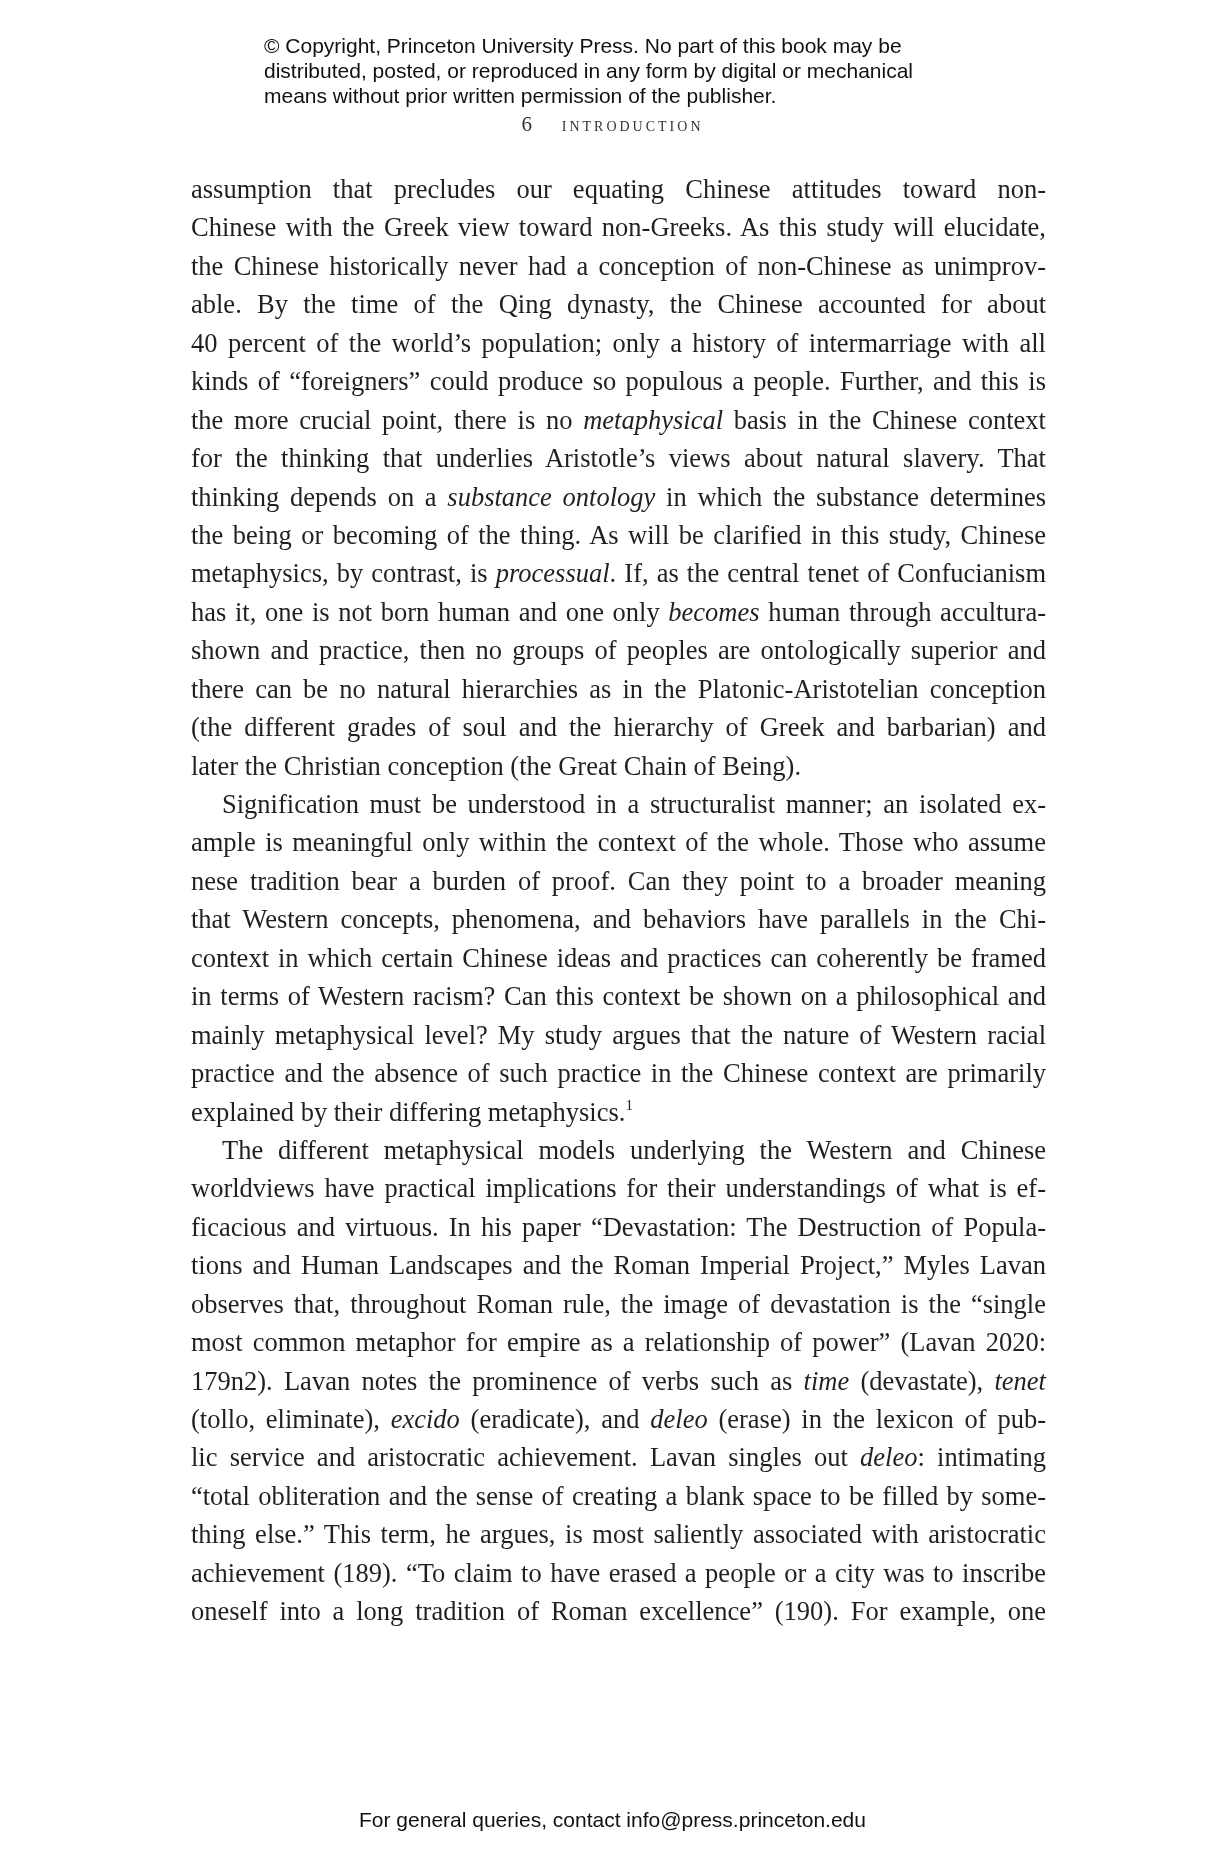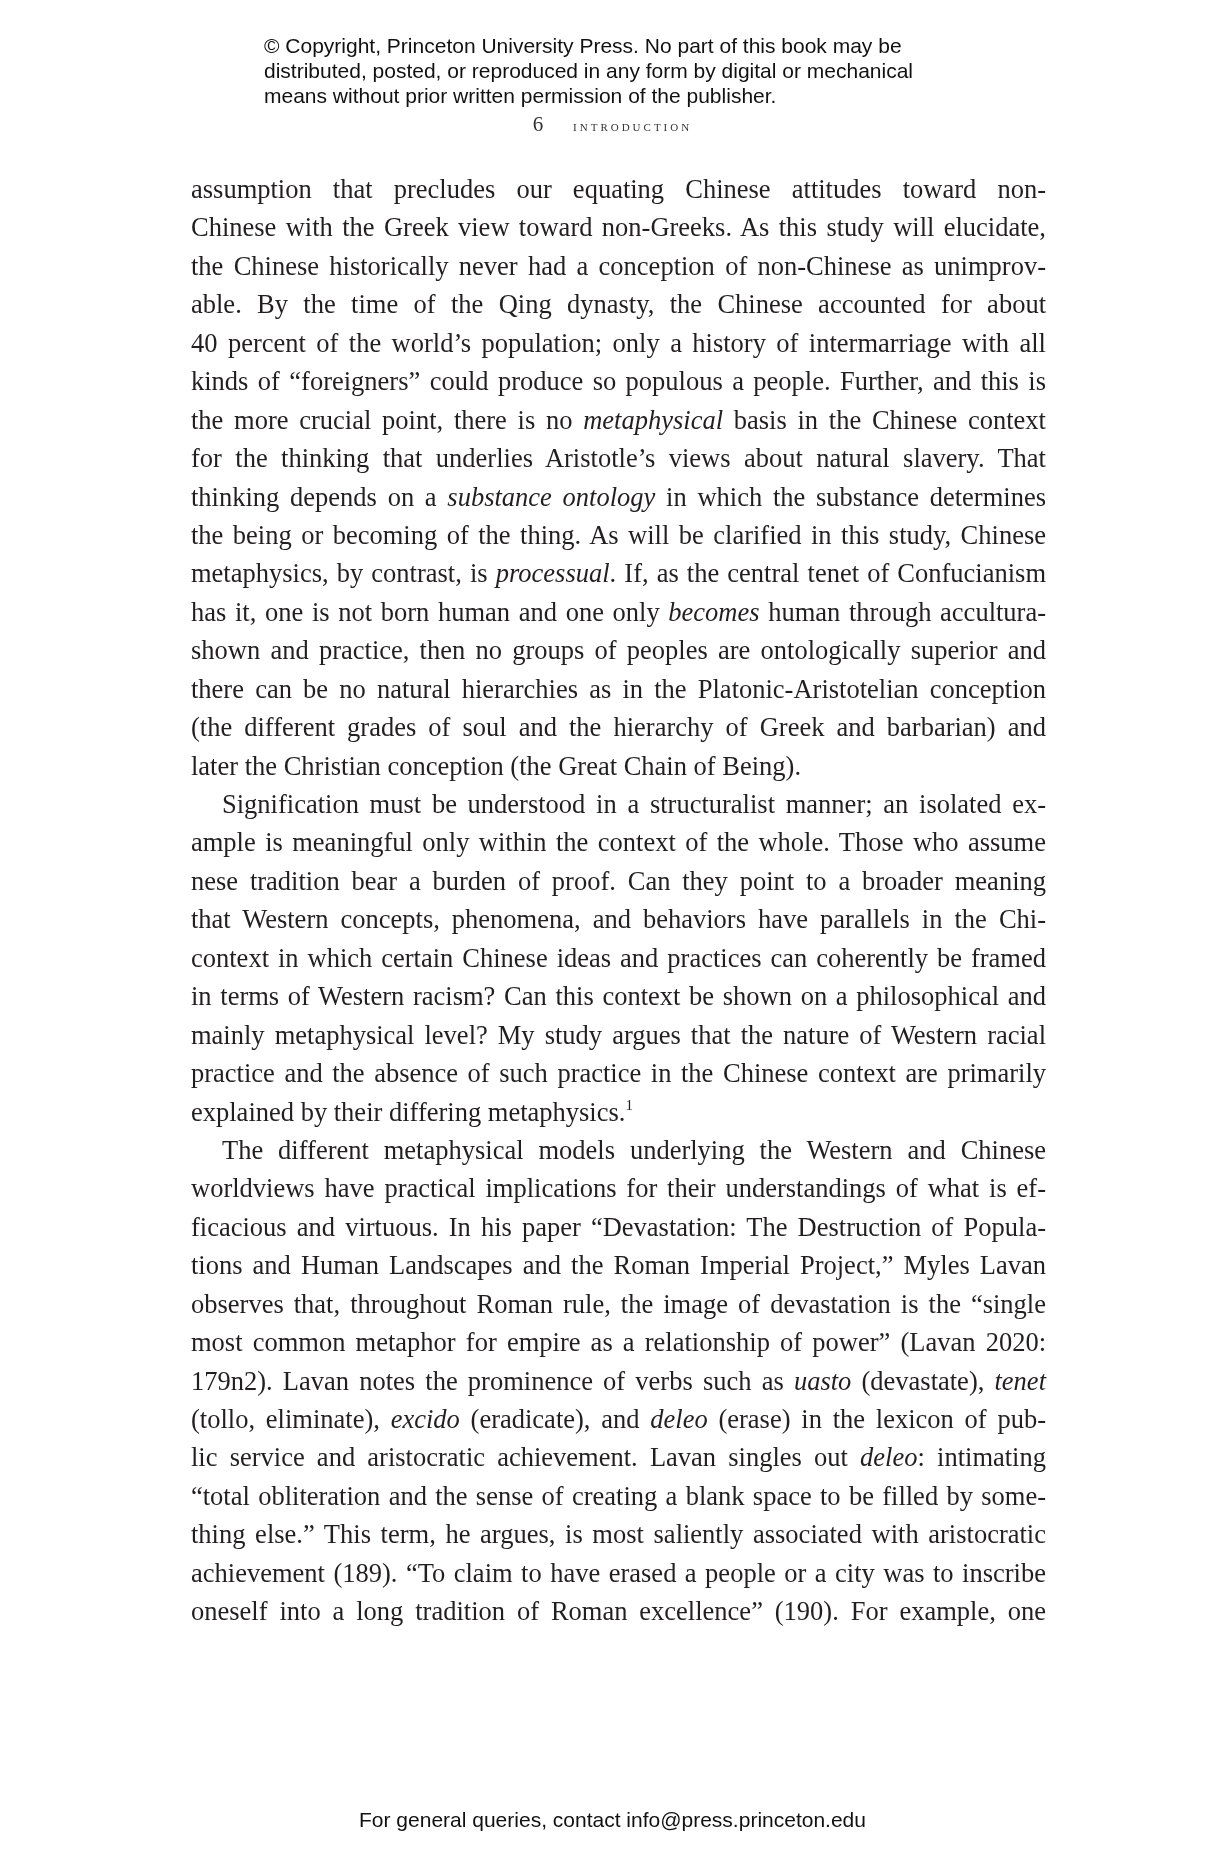--- a/index.html
+++ b/index.html
@@ -7,21 +7,21 @@
   .copyright {
     position: absolute; left: 264px; top: 10px; width: 760px;
     font-family: "Liberation Sans", sans-serif; font-size: 21px; line-height: 25px; color: #111111; margin-top: 23px;
   }
   .copyright div { white-space: nowrap; }
   .running-head {
     position: absolute; left: 0; width: 1225px; top: 112px; text-align: center;
     font-family: "Liberation Serif", serif; font-size: 19px; letter-spacing: 3px; color: #333;
   }
   .running-head .num { margin-right: 22px; letter-spacing: 0; font-size: 21px; }
-  .running-head .title { font-variant: small-caps; text-transform: lowercase; font-size: 16px; margin-top: 44px; }
+  .running-head .title { font-variant: small-caps; text-transform: lowercase; font-size: 20px; margin-top: 44px; }
   .body-text {
     position: absolute; left: 191px; top: 170px; width: 855px;
     font-family: Liberation Serif, serif; font-size: 26.5px; line-height: 38.45px; color: #231f20;
   }
   .line { display: block; white-space: nowrap; text-align: justify; text-align-last: justify; height: 38.45px; }
   .line.last { text-align-last: left; }
   .line.indent { padding-left: 31px; }
   .line i { font-style: italic; }
   sup { font-size: 15px; vertical-align: 11px; line-height: 0; }
   .footer {
@@ -71,21 +71,21 @@
   <span class="line">mainly metaphysical level? My study argues that the nature of Western racial</span>
   <span class="line">practice and the absence of such practice in the Chinese context are primarily</span>
   <span class="line last"><span>explained by their differing metaphysics.</span><sup>1</sup></span>
 
   <span class="line indent">The different metaphysical models underlying the Western and Chinese</span>
   <span class="line">worldviews have practical implications for their understandings of what is ef-</span>
   <span class="line">ficacious and virtuous. In his paper “Devastation: The Destruction of Popula-</span>
   <span class="line">tions and Human Landscapes and the Roman Imperial Project,” Myles Lavan</span>
   <span class="line">observes that, throughout Roman rule, the image of devastation is the “single</span>
   <span class="line">most common metaphor for empire as a relationship of power” (Lavan 2020:</span>
-  <span class="line"><span>179n2). Lavan notes the prominence of verbs such as </span><i>uasto</i><span> (devastate), </span><i>tenet</i></span>
+  <span class="line"><span>179n2). Lavan notes the prominence of verbs such as </span><i>time</i><span> (devastate), </span><i>tenet</i></span>
   <span class="line"><span>(tollo, eliminate), </span><i>excido</i><span> (eradicate), and </span><i>deleo</i><span> (erase) in the lexicon of pub-</span></span>
   <span class="line"><span>lic service and aristocratic achievement. Lavan singles out </span><i>deleo</i><span>: intimating</span></span>
   <span class="line">“total obliteration and the sense of creating a blank space to be filled by some-</span>
   <span class="line">thing else.” This term, he argues, is most saliently associated with aristocratic</span>
   <span class="line">achievement (189). “To claim to have erased a people or a city was to inscribe</span>
   <span class="line">oneself into a long tradition of Roman excellence” (190). For example, one</span>
 </div>
 
 <div class="footer">For general queries, contact info@press.princeton.edu</div>
 

